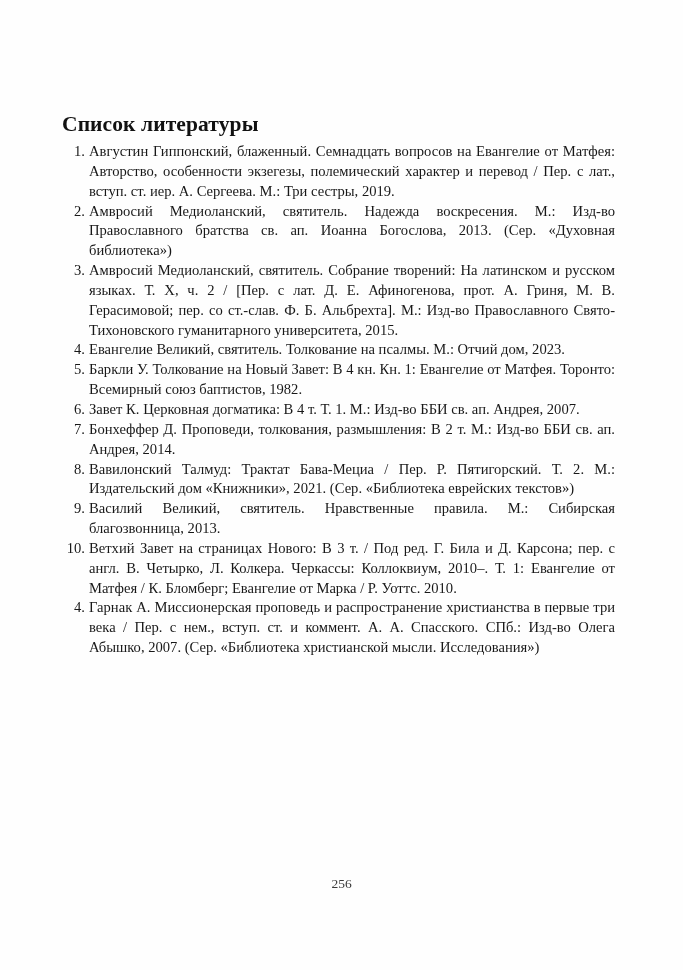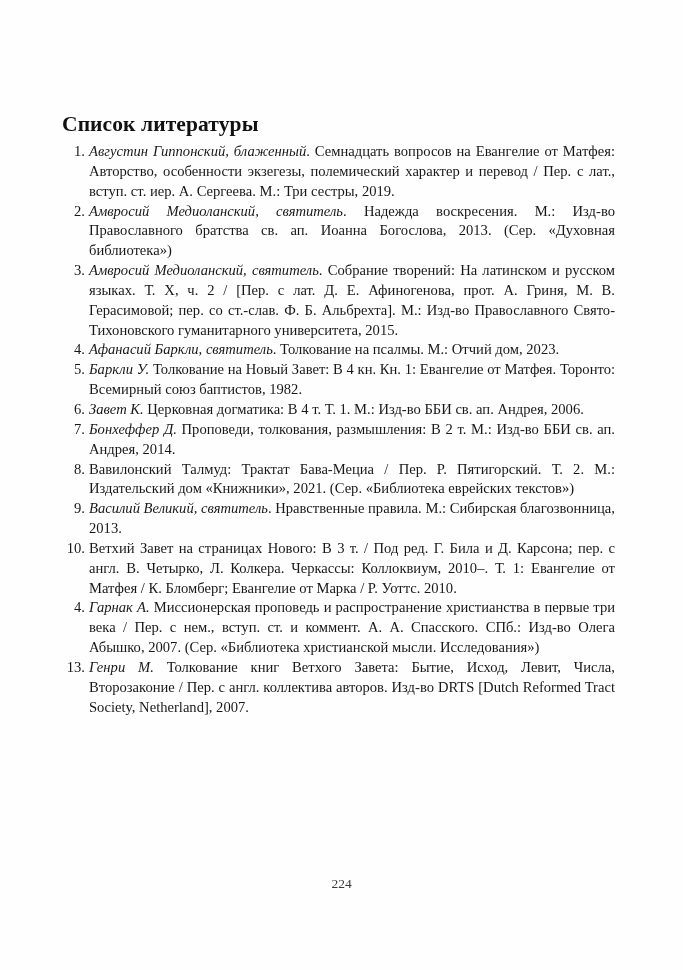--- a/index.html
+++ b/index.html
@@ -55,21 +55,20 @@
     box-sizing: content-box;
     font-variant-numeric: lining-nums;
   }
   .entry-text {
     flex: 1 1 auto;
     text-align: justify;
     text-justify: inter-word;
     hyphens: manual;
   }
   .entry-text .au {
-    font-style: italic;
   }
   .page-number {
     position: absolute;
     left: 0;
     top: 876px;
     width: 683px;
     text-align: center;
     font-size: 13.5px;
     color: #3a3a3a;
   }
@@ -89,29 +88,29 @@
       <div class="biblio-entry">
         <span class="entry-number">2.</span>
         <span class="entry-text"><span class="au">Амвросий Медиоланский, святитель</span><span class="rest">. Надежда воскресения. М.: Изд-во Православного братства св. ап. Иоанна Богослова, 2013. (Сер. «Духовная библиотека»)</span></span>
       </div>
       <div class="biblio-entry">
         <span class="entry-number">3.</span>
         <span class="entry-text"><span class="au">Амвросий Медиоланский, святитель</span><span class="rest">. Собрание творений: На латинском и русском языках. Т. X, ч. 2 / [Пер. с лат. Д. Е. Афиногенова, прот. А. Гриня, М. В. Герасимовой; пер. со ст.-слав. Ф. Б. Альбрехта]. М.: Изд-во Православного Свято-Тихоновского гуманитарного университета, 2015.</span></span>
       </div>
       <div class="biblio-entry">
         <span class="entry-number">4.</span>
-        <span class="entry-text"><span class="au">Афанасий Баркли, святитель</span><span class="rest">. Толкование на псалмы. М.: Отчий дом, 2023.</span></span>
+        <span class="entry-text"><span class="au">Евангелие Великий, святитель</span><span class="rest">. Толкование на псалмы. М.: Отчий дом, 2023.</span></span>
       </div>
       <div class="biblio-entry">
         <span class="entry-number">5.</span>
         <span class="entry-text"><span class="au">Баркли У.</span><span class="rest"> Толкование на Новый Завет: В 4 кн. Кн. 1: Евангелие от Матфея. Торонто: Всемирный союз баптистов, 1982.</span></span>
       </div>
       <div class="biblio-entry">
         <span class="entry-number">6.</span>
-        <span class="entry-text"><span class="au">Завет К.</span><span class="rest"> Церковная догматика: В 4 т. Т. 1. М.: Изд-во ББИ св. ап. Андрея, 2006.</span></span>
+        <span class="entry-text"><span class="au">Завет К.</span><span class="rest"> Церковная догматика: В 4 т. Т. 1. М.: Изд-во ББИ св. ап. Андрея, 2007.</span></span>
       </div>
       <div class="biblio-entry">
         <span class="entry-number">7.</span>
         <span class="entry-text"><span class="au">Бонхеффер Д.</span><span class="rest"> Проповеди, толкования, размышления: В 2 т. М.: Изд-во ББИ св. ап. Андрея, 2014.</span></span>
       </div>
       <div class="biblio-entry">
         <span class="entry-number">8.</span>
         <span class="entry-text"><span class="au"></span><span class="rest">Вавилонский Талмуд: Трактат Бава-Мециа / Пер. Р. Пятигорский. Т. 2. М.: Издательский дом «Книжники», 2021. (Сер. «Библиотека еврейских текстов»)</span></span>
       </div>
       <div class="biblio-entry">
@@ -119,21 +118,17 @@
         <span class="entry-text"><span class="au">Василий Великий, святитель</span><span class="rest">. Нравственные правила. М.: Сибирская благозвонница, 2013.</span></span>
       </div>
       <div class="biblio-entry">
         <span class="entry-number">10.</span>
         <span class="entry-text"><span class="au"></span><span class="rest">Ветхий Завет на страницах Нового: В 3 т. / Под ред. Г. Била и Д. Карсона; пер. с англ. В. Четырко, Л. Колкера. Черкассы: Коллоквиум, 2010–. Т. 1: Евангелие от Матфея / К. Бломберг; Евангелие от Марка / Р. Уоттс. 2010.</span></span>
       </div>
       <div class="biblio-entry">
         <span class="entry-number">4.</span>
         <span class="entry-text"><span class="au">Гарнак А.</span><span class="rest"> Миссионерская проповедь и распространение христианства в первые три века / Пер. с нем., вступ. ст. и коммент. А. А. Спасского. СПб.: Изд-во Олега Абышко, 2007. (Сер. «Библиотека христианской мысли. Исследования»)</span></span>
       </div>
-      <div class="biblio-entry">
-        <span class="entry-number">13.</span>
-        <span class="entry-text"><span class="au">Генри М.</span><span class="rest"> Толкование книг Ветхого Завета: Бытие, Исход, Левит, Числа, Второзаконие / Пер. с англ. коллектива авторов. Изд-во DRTS [Dutch Reformed Tract Society, Netherland], 2007.</span></span>
-      </div>
     </div>
 
-  <div class="page-number">224</div>
+  <div class="page-number">256</div>
 
 </div>
 
 </body></html>

